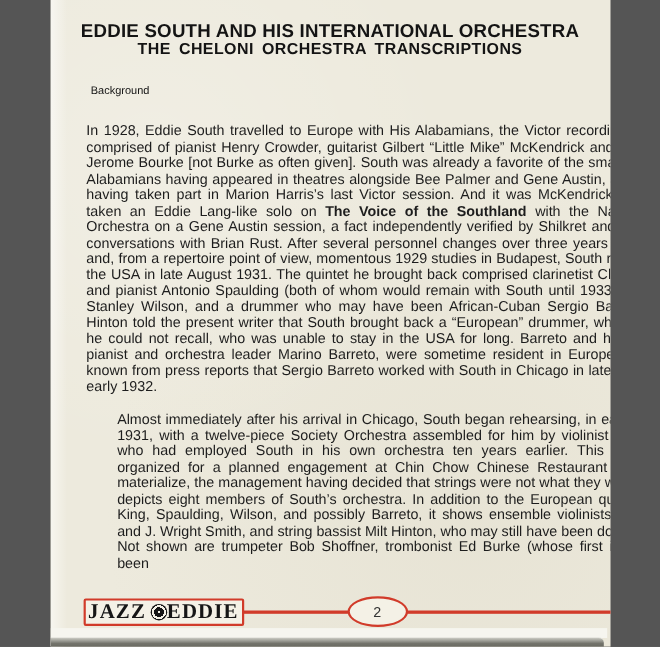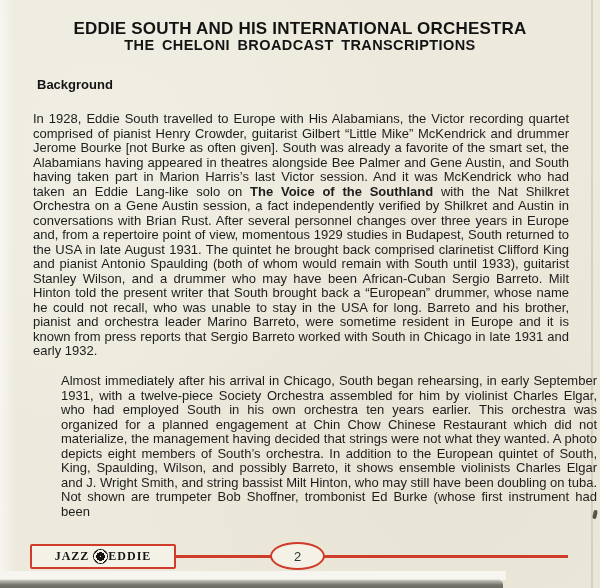--- a/index.html
+++ b/index.html
@@ -1,18 +1,18 @@
 <!DOCTYPE html>
 <html><head>
 <meta charset="utf-8">
 <style>
   html,body{margin:0;padding:0;background:#555;}
   #frame{
     position:relative;
-    width:600px;height:588px;
+    width:509px;height:588px;
     margin:0 auto;
     overflow:hidden;
     background:
       radial-gradient(circle at 18% 25%, rgba(255,255,255,0.20), transparent 45%),
       radial-gradient(circle at 75% 80%, rgba(205,198,175,0.18), transparent 55%),
       #edeadd;
     font-family:"Liberation Sans", sans-serif;
     color:#1d1d1d;
   }
   
@@ -28,52 +28,52 @@
     background:linear-gradient(#c8c8c1, #73736b 55%, #67675f);
     border-top:1px solid #e8e7e1;border-top-right-radius:5px;}
 
   
   .title1{position:absolute;left:0;top:19px;width:100%;text-align:center;
     font-size:17px;font-weight:bold;letter-spacing:0.2px;color:#141414;}
   .title2{position:absolute;left:0;top:37px;width:100%;text-align:center;
     font-size:14.5px;font-weight:bold;letter-spacing:0.4px;word-spacing:3px;color:#141414;}
 
   .heading{position:absolute;left:37px;top:77px;
-    font-size:13px;font-weight:bold;color:#141414;}
+    font-size:10px;font-weight:normal;color:#141414;}
 
   .body-text{position:absolute;left:33px;width:536px;margin:0;
     font-size:13px;line-height:14.5px;text-align:justify;color:#1d1d1d;}
   .para1{top:112px;}
   .para2{top:374px;margin-left:28px;}
   .body-text b{font-weight:bold;}
 
   
   .rule{position:absolute;top:555px;height:3px;background:#d13b2a;}
   .rule-main{left:170px;width:398px;}
   .logo-box{position:absolute;left:30px;top:544px;width:146px;height:25px;
     background:#f4f1e6;border:2.5px solid #d13b2a;border-radius:2px;
     box-sizing:border-box;display:flex;align-items:center;justify-content:center;
-    font-family:"Liberation Serif", serif;font-weight:bold;font-size:12px;
+    font-family:"Liberation Serif", serif;font-weight:bold;font-size:19px;
     letter-spacing:1px;color:#161616;white-space:nowrap;}
   .record{display:inline-block;width:15px;height:15px;border-radius:50%;
     margin:0 0 0 4px;
     background:radial-gradient(circle at 50% 50%,
       #f4f1e6 0 9%, #151515 9% 42%, #f4f1e6 42% 60%, #151515 60% 100%);}
   .page-oval{position:absolute;left:270px;top:542px;width:55px;height:28px;
     background:#f4f1e6;border:2.5px solid #d13b2a;border-radius:50%;
     box-sizing:border-box;display:flex;align-items:center;justify-content:center;
     font-size:13px;color:#333;}
 </style>
 </head>
 <body>
 
 <div id="frame">
 
   <div class="title1">EDDIE SOUTH AND HIS INTERNATIONAL ORCHESTRA</div>
-  <div class="title2">THE CHELONI BROADCAST TRANSCRIPTIONS</div>
+  <div class="title2">THE CHELONI ORCHESTRA TRANSCRIPTIONS</div>
 
   <div class="heading">Background</div>
 
   <p class="body-text para1"><span>In 1928, Eddie South travelled to Europe with His Alabamians, the Victor recording quartet comprised of pianist Henry Crowder, guitarist Gilbert “Little Mike” McKendrick and drummer Jerome Bourke [not Burke as often given]. South was already a favorite of the smart set, the Alabamians having appeared in theatres alongside Bee Palmer and Gene Austin, and South having taken part in Marion Harris’s last Victor session. And it was McKendrick who had taken an Eddie Lang-like solo on </span><b>The Voice of the Southland</b><span> with the Nat Shilkret Orchestra on a Gene Austin session, a fact independently verified by Shilkret and Austin in conversations with Brian Rust. After several personnel changes over three years in Europe and, from a repertoire point of view, momentous 1929 studies in Budapest, South returned to the USA in late August 1931. The quintet he brought back comprised clarinetist Clifford King and pianist Antonio Spaulding (both of whom would remain with South until 1933), guitarist Stanley Wilson, and a drummer who may have been African-Cuban Sergio Barreto. Milt Hinton told the present writer that South brought back a “European” drummer, whose name he could not recall, who was unable to stay in the USA for long. Barreto and his brother, pianist and orchestra leader Marino Barreto, were sometime resident in Europe and it is known from press reports that Sergio Barreto worked with South in Chicago in late 1931 and early 1932.</span></p>
 
   <p class="body-text para2">Almost immediately after his arrival in Chicago, South began rehearsing, in early September 1931, with a twelve-piece Society Orchestra assembled for him by violinist Charles Elgar, who had employed South in his own orchestra ten years earlier. This orchestra was organized for a planned engagement at Chin Chow Chinese Restaurant which did not materialize, the management having decided that strings were not what they wanted. A photo depicts eight members of South’s orchestra. In addition to the European quintet of South, King, Spaulding, Wilson, and possibly Barreto, it shows ensemble violinists Charles Elgar and J. Wright Smith, and string bassist Milt Hinton, who may still have been doubling on tuba. Not shown are trumpeter Bob Shoffner, trombonist Ed Burke (whose first instrument had been</p>
 
   <div class="rule rule-main"></div>
 
   <div class="logo-box">

